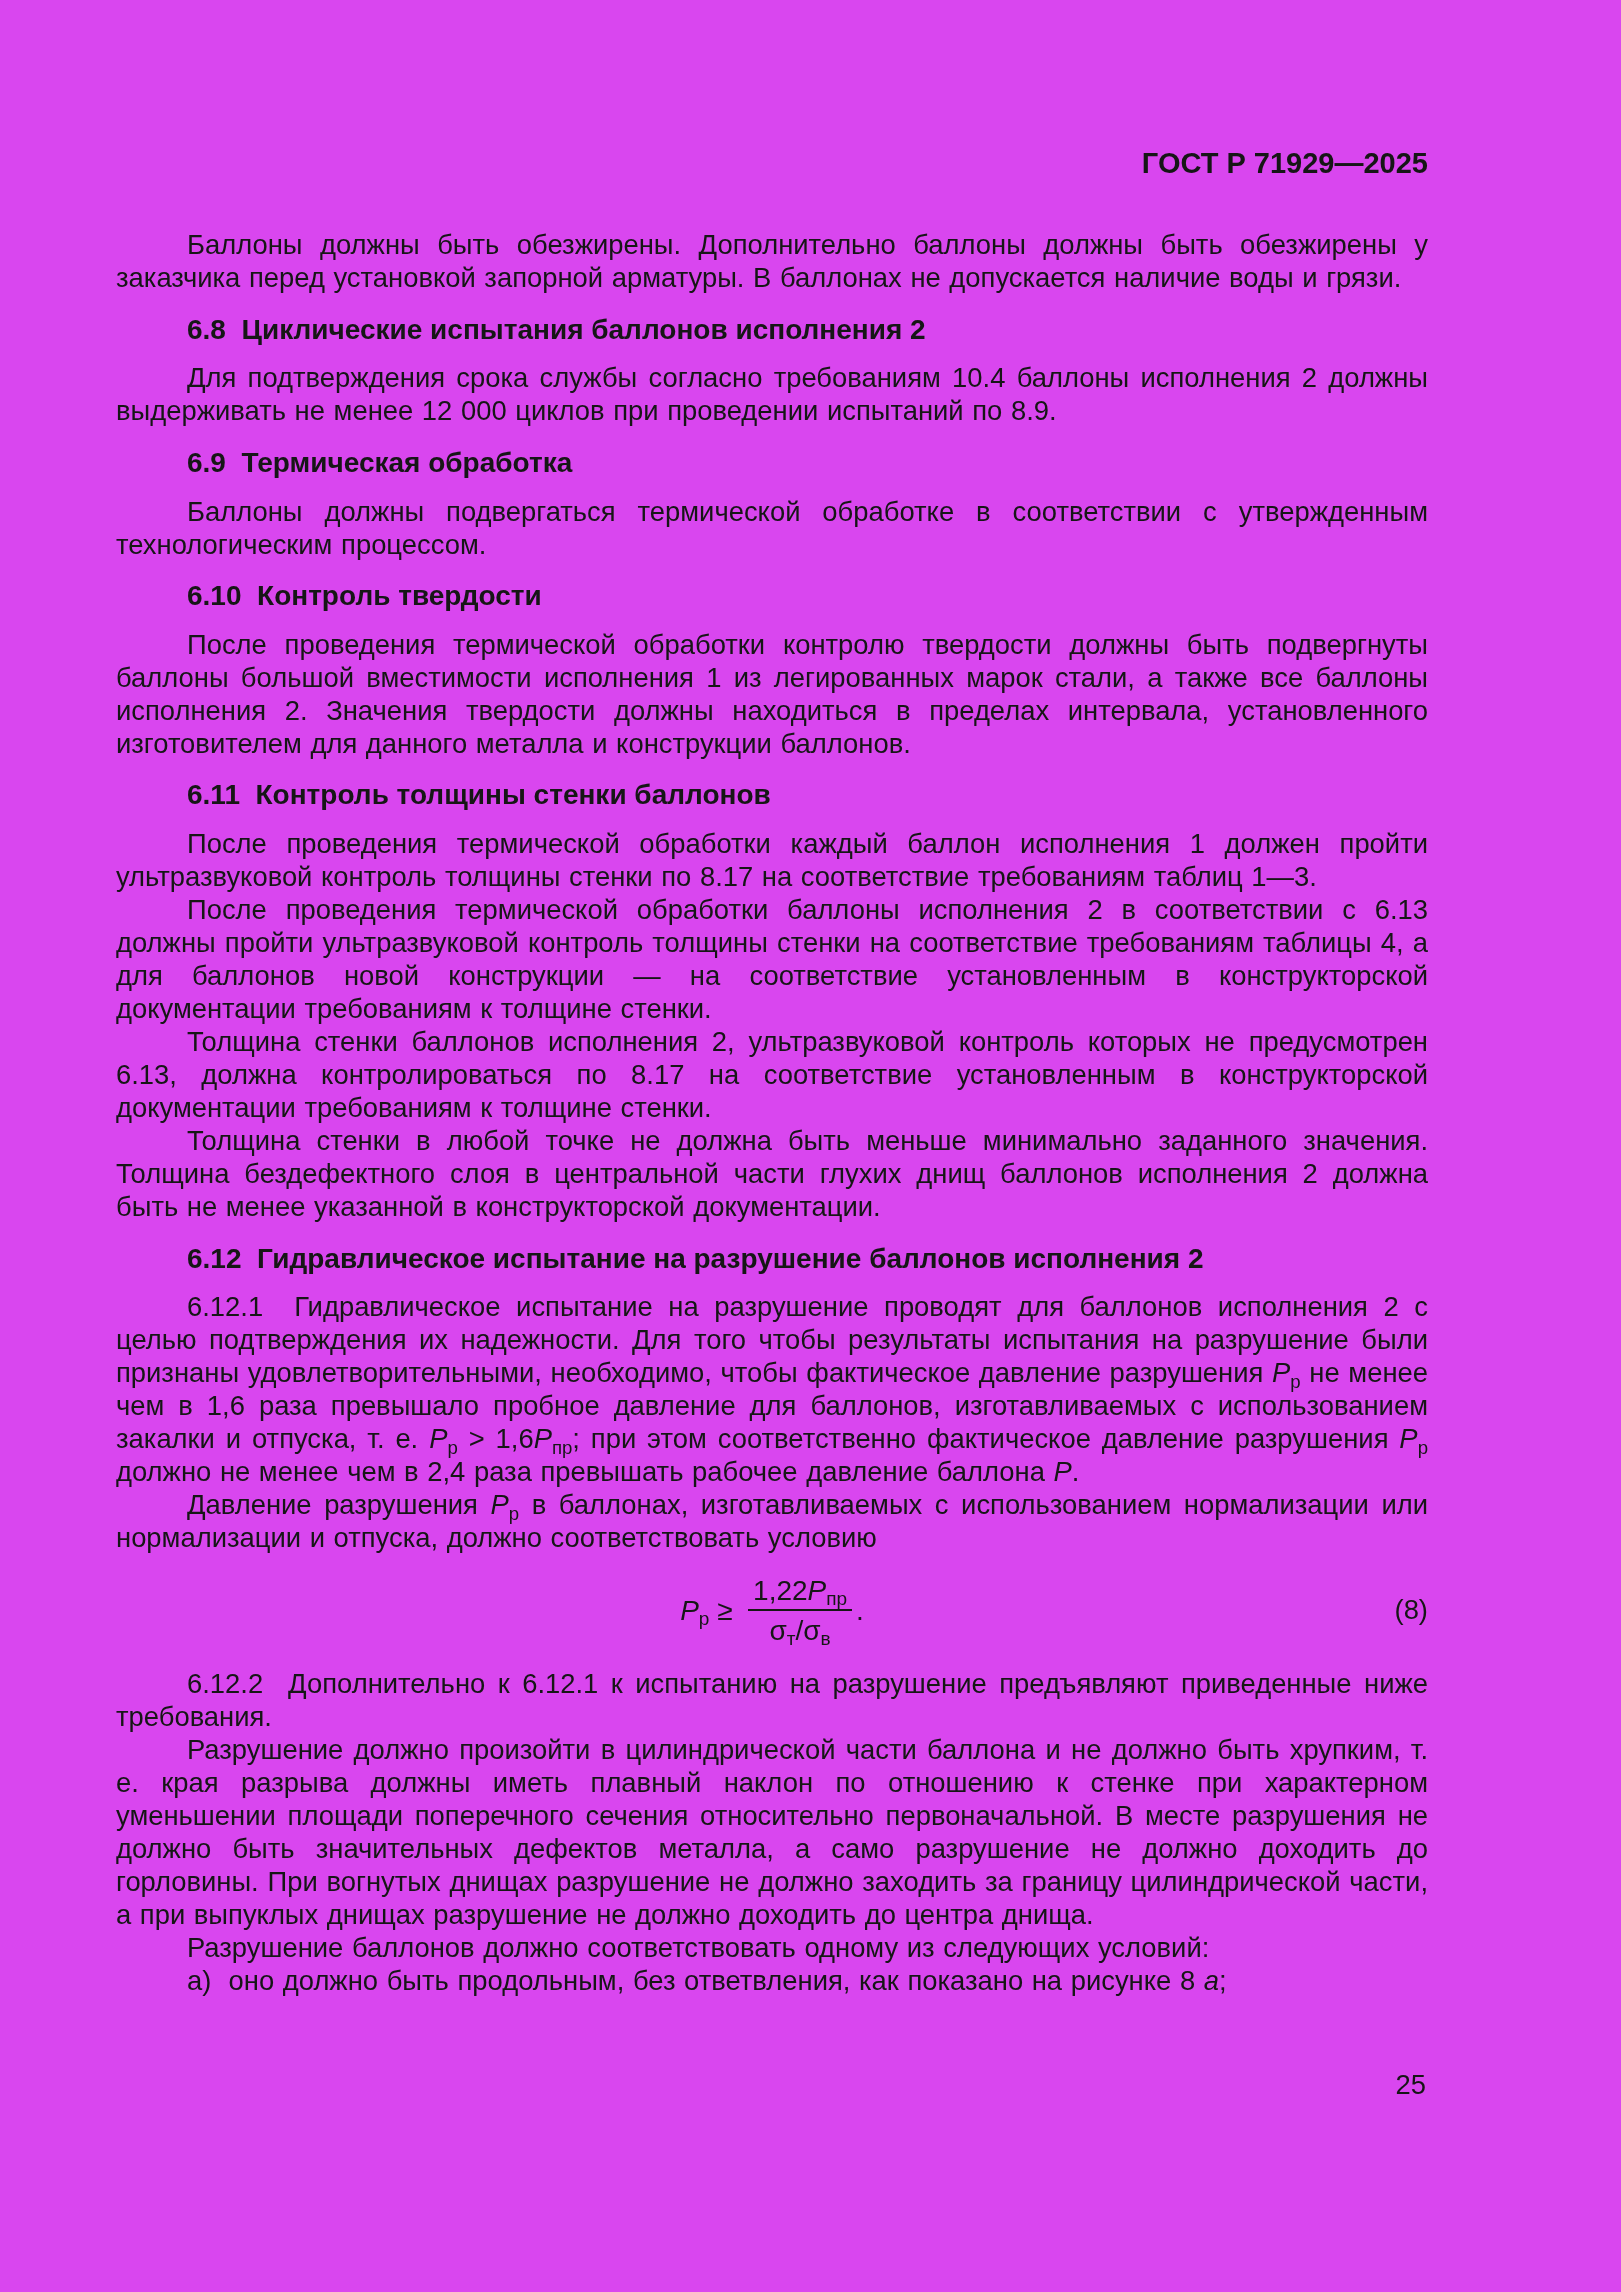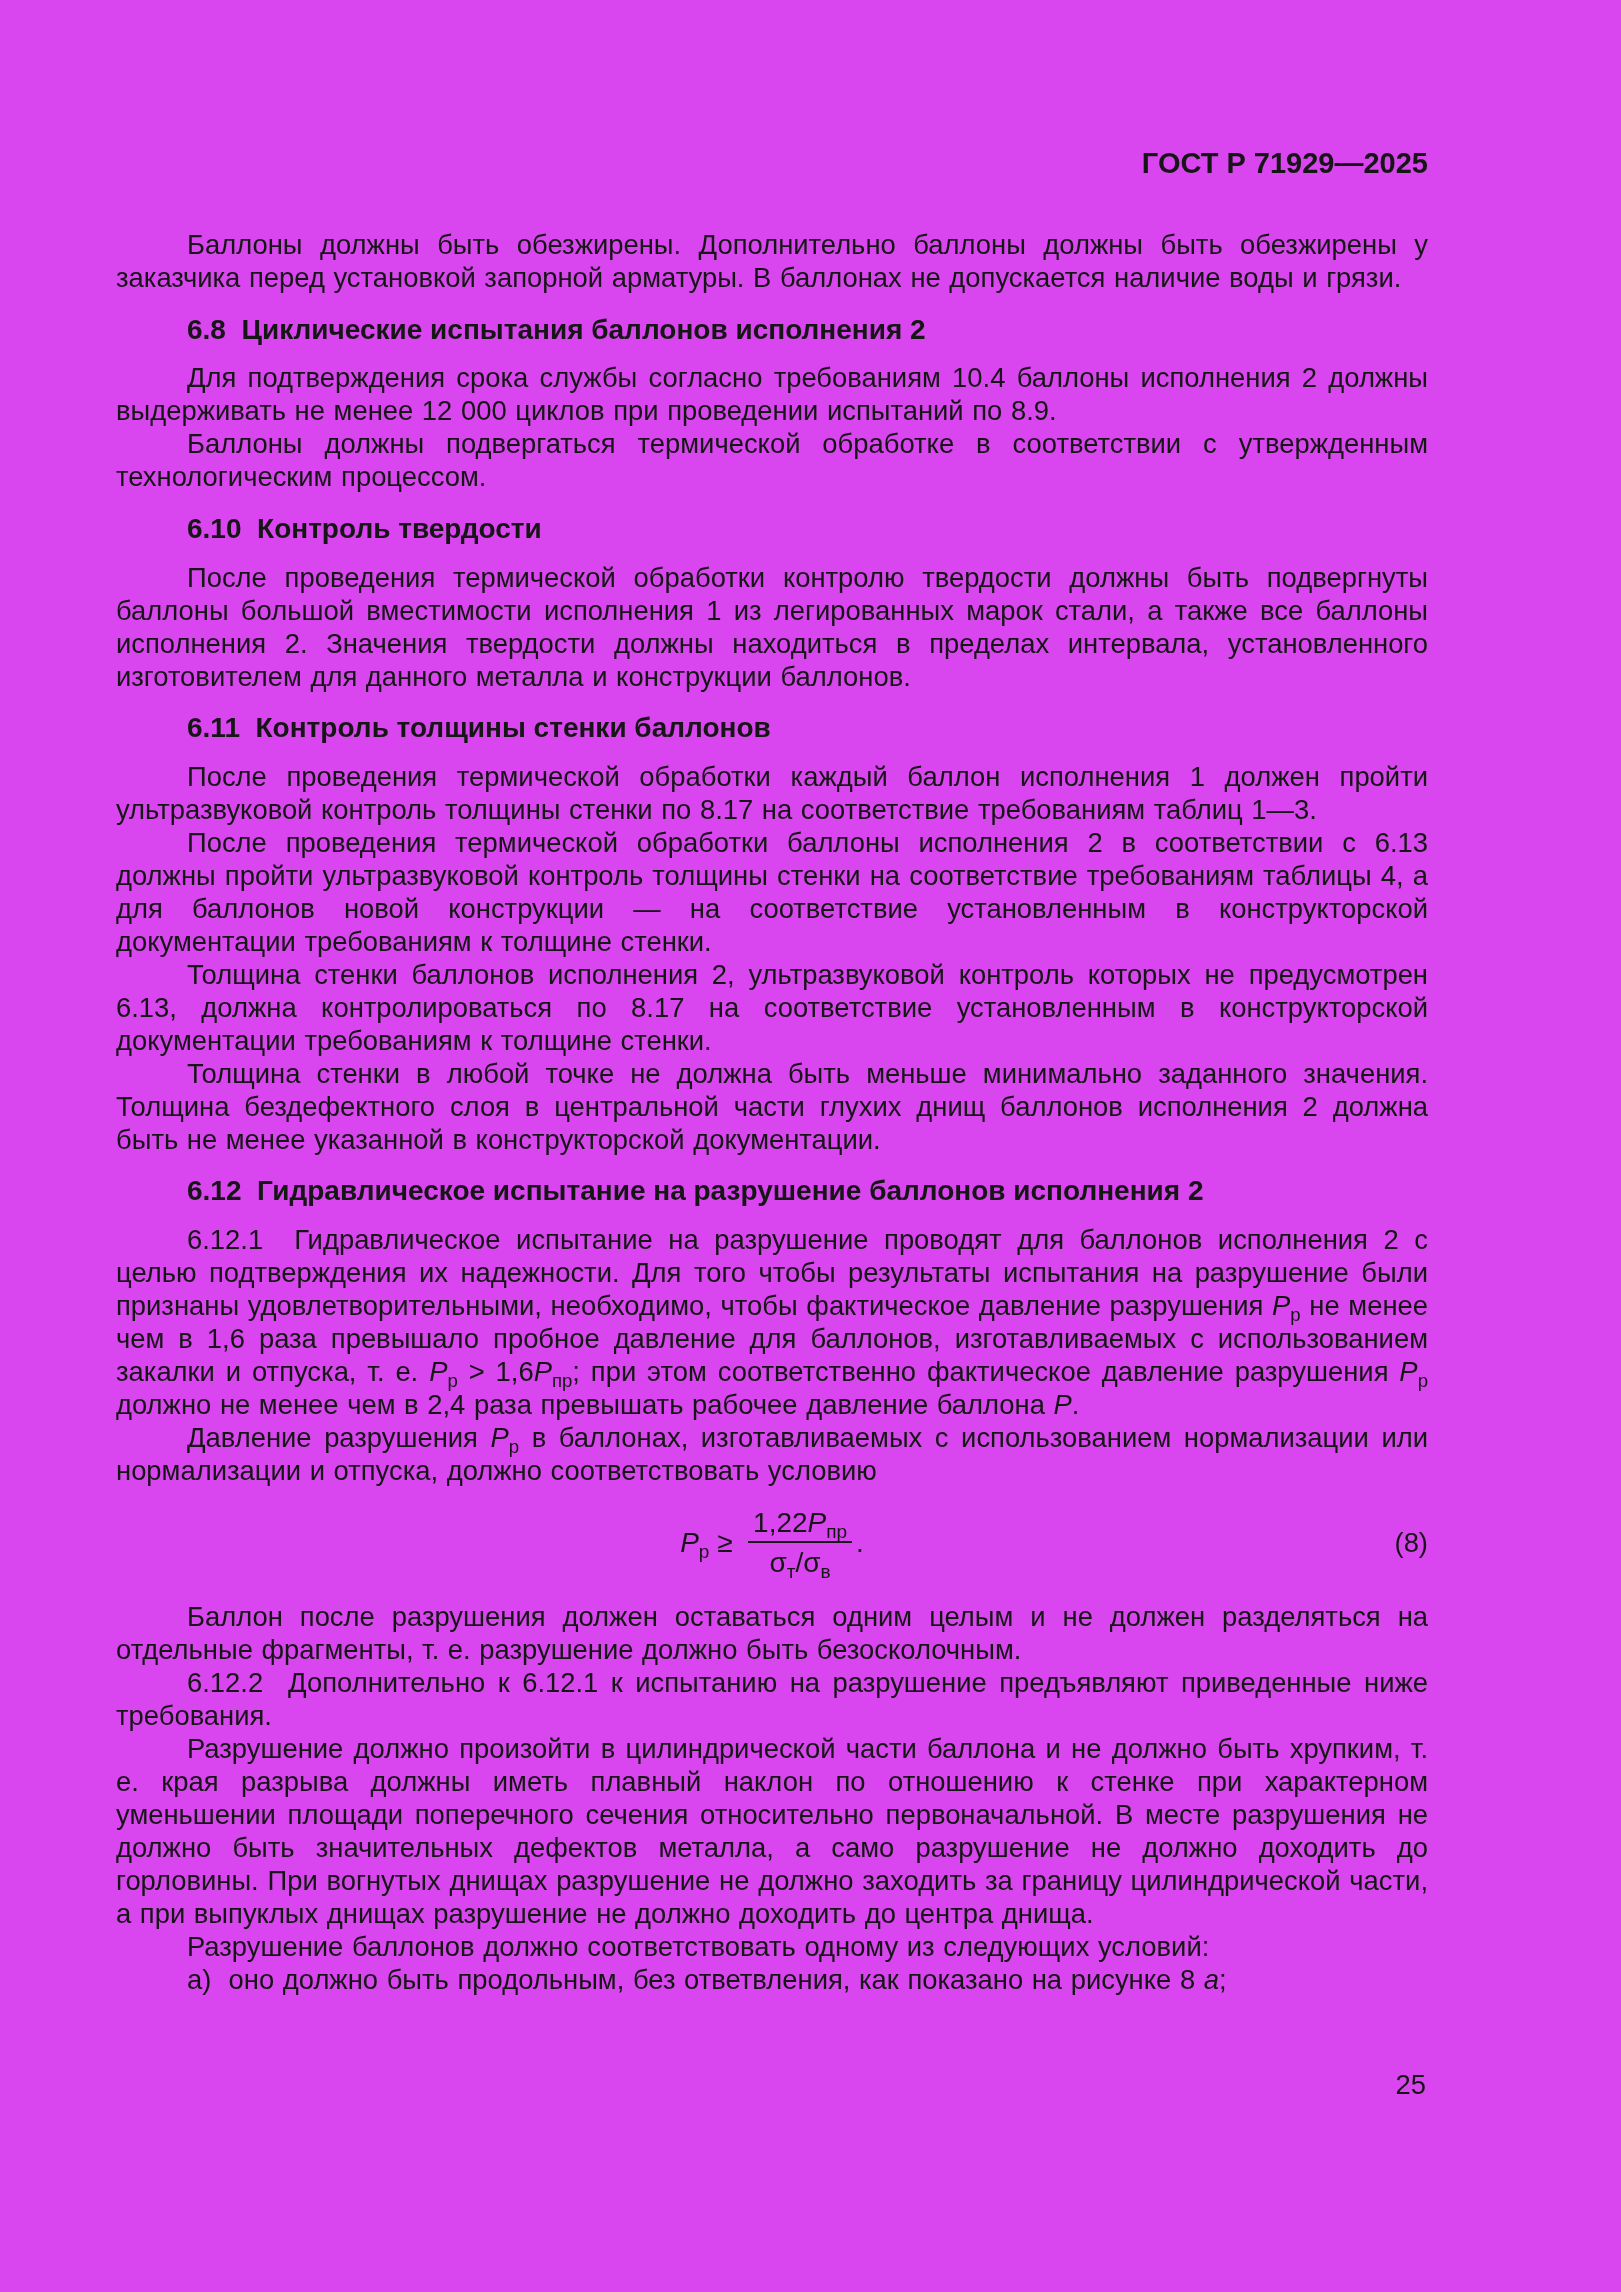--- a/index.html
+++ b/index.html
@@ -97,20 +97,21 @@
   <div class="doc-header">ГОСТ Р 71929—2025</div>
 
   <div class="doc">
 
     <p>Баллоны должны быть обезжирены. Дополнительно баллоны должны быть обезжирены у заказчика перед установкой запорной арматуры. В баллонах не допускается наличие воды и грязи.</p>
 
     <h2>6.8&nbsp; Циклические испытания баллонов исполнения 2</h2>
 
     <p>Для подтверждения срока службы согласно требованиям 10.4 баллоны исполнения 2 должны выдерживать не менее 12 000 циклов при проведении испытаний по 8.9.</p>
 
+    <h2>6.9&nbsp; Термическая обработка</h2>
 
     <p>Баллоны должны подвергаться термической обработке в соответствии с утвержденным технологическим процессом.</p>
 
     <h2>6.10&nbsp; Контроль твердости</h2>
 
     <p>После проведения термической обработки контролю твердости должны быть подвергнуты баллоны большой вместимости исполнения 1 из легированных марок стали, а также все баллоны исполнения 2. Значения твердости должны находиться в пределах интервала, установленного изготовителем для данного металла и конструкции баллонов.</p>
 
     <h2>6.11&nbsp; Контроль толщины стенки баллонов</h2>
 
     <p>После проведения термической обработки каждый баллон исполнения 1 должен пройти ультразвуковой контроль толщины стенки по 8.17 на соответствие требованиям таблиц 1—3.</p>
@@ -128,21 +129,20 @@
         <span class="lhs"><span class="it">P</span><span class="sb">р</span><span> ≥ </span></span>
         <span class="frac">
           <span class="num"><span>1,22</span><span class="it">P</span><span class="sb">пр</span></span>
           <span class="den"><span>σ</span><span class="sb">т</span><span>/</span><span>σ</span><span class="sb">в</span></span>
         </span>
         <span class="formula-tail">.</span>
       </div>
       <div class="formula-number">(8)</div>
     </div>
 
-    <p>Баллон после разрушения должен оставаться одним целым и не должен разделяться на отдельные фрагменты, т. е. разрушение должно быть безосколочным.</p>
     <p>6.12.2&nbsp; Дополнительно к 6.12.1 к испытанию на разрушение предъявляют приведенные ниже требования.</p>
     <p>Разрушение должно произойти в цилиндрической части баллона и не должно быть хрупким, т. е. края разрыва должны иметь плавный наклон по отношению к стенке при характерном уменьшении площади поперечного сечения относительно первоначальной. В месте разрушения не должно быть значительных дефектов металла, а само разрушение не должно доходить до горловины. При вогнутых днищах разрушение не должно заходить за границу цилиндрической части, а при выпуклых днищах разрушение не должно доходить до центра днища.</p>
     <p>Разрушение баллонов должно соответствовать одному из следующих условий:</p>
     <p><span>а)&nbsp; оно должно быть продольным, без ответвления, как показано на рисунке 8 </span><span class="it">а</span><span>;</span></p>
 
   </div>
 
   <div class="page-number">25</div>
 
 </div>

